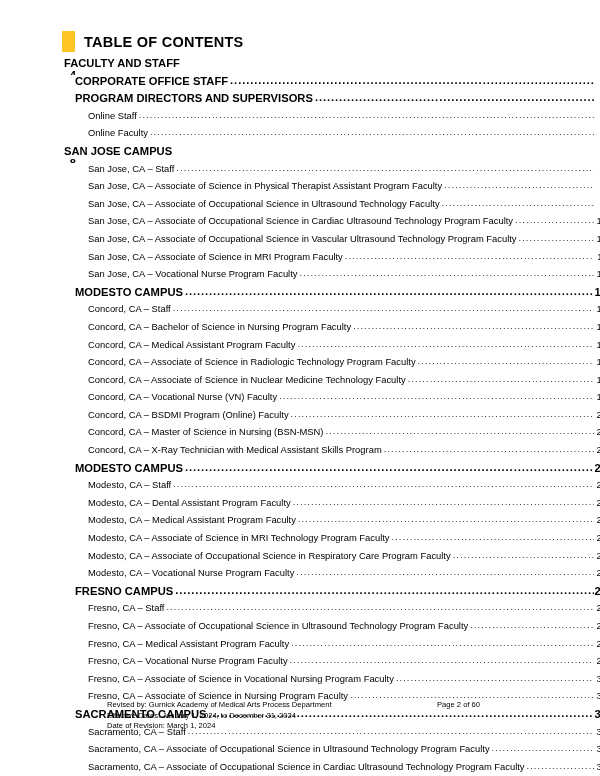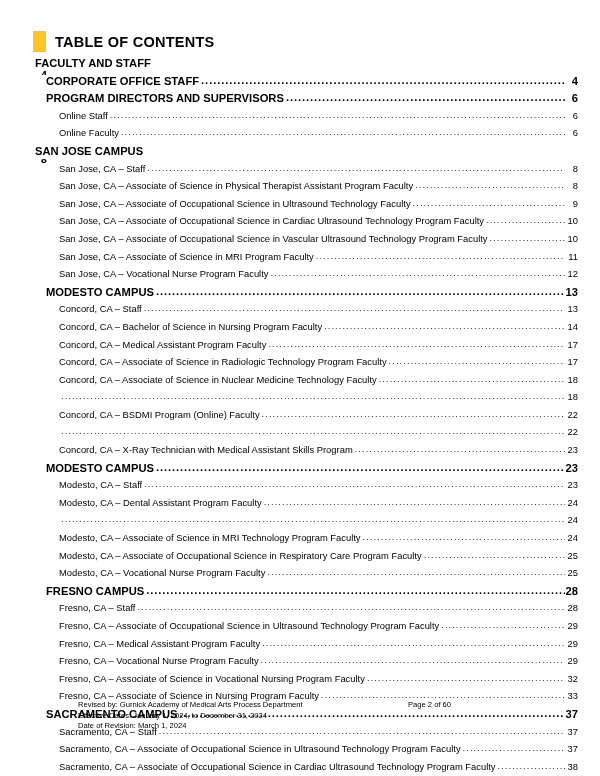--- a/index.html
+++ b/index.html
@@ -15,20 +15,21 @@
     color: #000000;
     overflow: hidden;
     position: relative;
   }
 
   .page {
     position: relative;
     width: 480px;
     height: 776px;
     box-sizing: border-box;
+    margin-left: 29px;
   }
 
   
   .title-block {
     position: absolute;
     left: 33px;
     top: 31px;
     display: flex;
     align-items: center;
   }
@@ -246,29 +247,31 @@
         <span class="toc-label">Concord, CA – Associate of Science in Radiologic Technology Program Faculty</span>
         <span class="toc-dots"></span>
         <span class="toc-page">17</span>
       </div>
       <div class="toc-row lvl3">
         <span class="toc-label">Concord, CA – Associate of Science in Nuclear Medicine Technology Faculty</span>
         <span class="toc-dots"></span>
         <span class="toc-page">18</span>
       </div>
       <div class="toc-row lvl3">
+        <span class="toc-label">Concord, CA – Vocational Nurse (VN) Faculty</span>
         <span class="toc-dots"></span>
         <span class="toc-page">18</span>
       </div>
       <div class="toc-row lvl3">
         <span class="toc-label">Concord, CA – BSDMI Program (Online) Faculty</span>
         <span class="toc-dots"></span>
         <span class="toc-page">22</span>
       </div>
       <div class="toc-row lvl3">
+        <span class="toc-label">Concord, CA – Master of Science in Nursing (BSN-MSN)</span>
         <span class="toc-dots"></span>
         <span class="toc-page">22</span>
       </div>
       <div class="toc-row lvl3">
         <span class="toc-label">Concord, CA – X-Ray Technician with Medical Assistant Skills Program</span>
         <span class="toc-dots"></span>
         <span class="toc-page">23</span>
       </div>
       <div class="toc-row lvl2">
         <span class="toc-label">MODESTO CAMPUS</span>
@@ -279,20 +282,21 @@
         <span class="toc-label">Modesto, CA – Staff</span>
         <span class="toc-dots"></span>
         <span class="toc-page">23</span>
       </div>
       <div class="toc-row lvl3">
         <span class="toc-label">Modesto, CA – Dental Assistant Program Faculty</span>
         <span class="toc-dots"></span>
         <span class="toc-page">24</span>
       </div>
       <div class="toc-row lvl3">
+        <span class="toc-label">Modesto, CA – Medical Assistant Program Faculty</span>
         <span class="toc-dots"></span>
         <span class="toc-page">24</span>
       </div>
       <div class="toc-row lvl3">
         <span class="toc-label">Modesto, CA – Associate of Science in MRI Technology Program Faculty</span>
         <span class="toc-dots"></span>
         <span class="toc-page">24</span>
       </div>
       <div class="toc-row lvl3">
         <span class="toc-label">Modesto, CA – Associate of Occupational Science in Respiratory Care Program Faculty</span>

